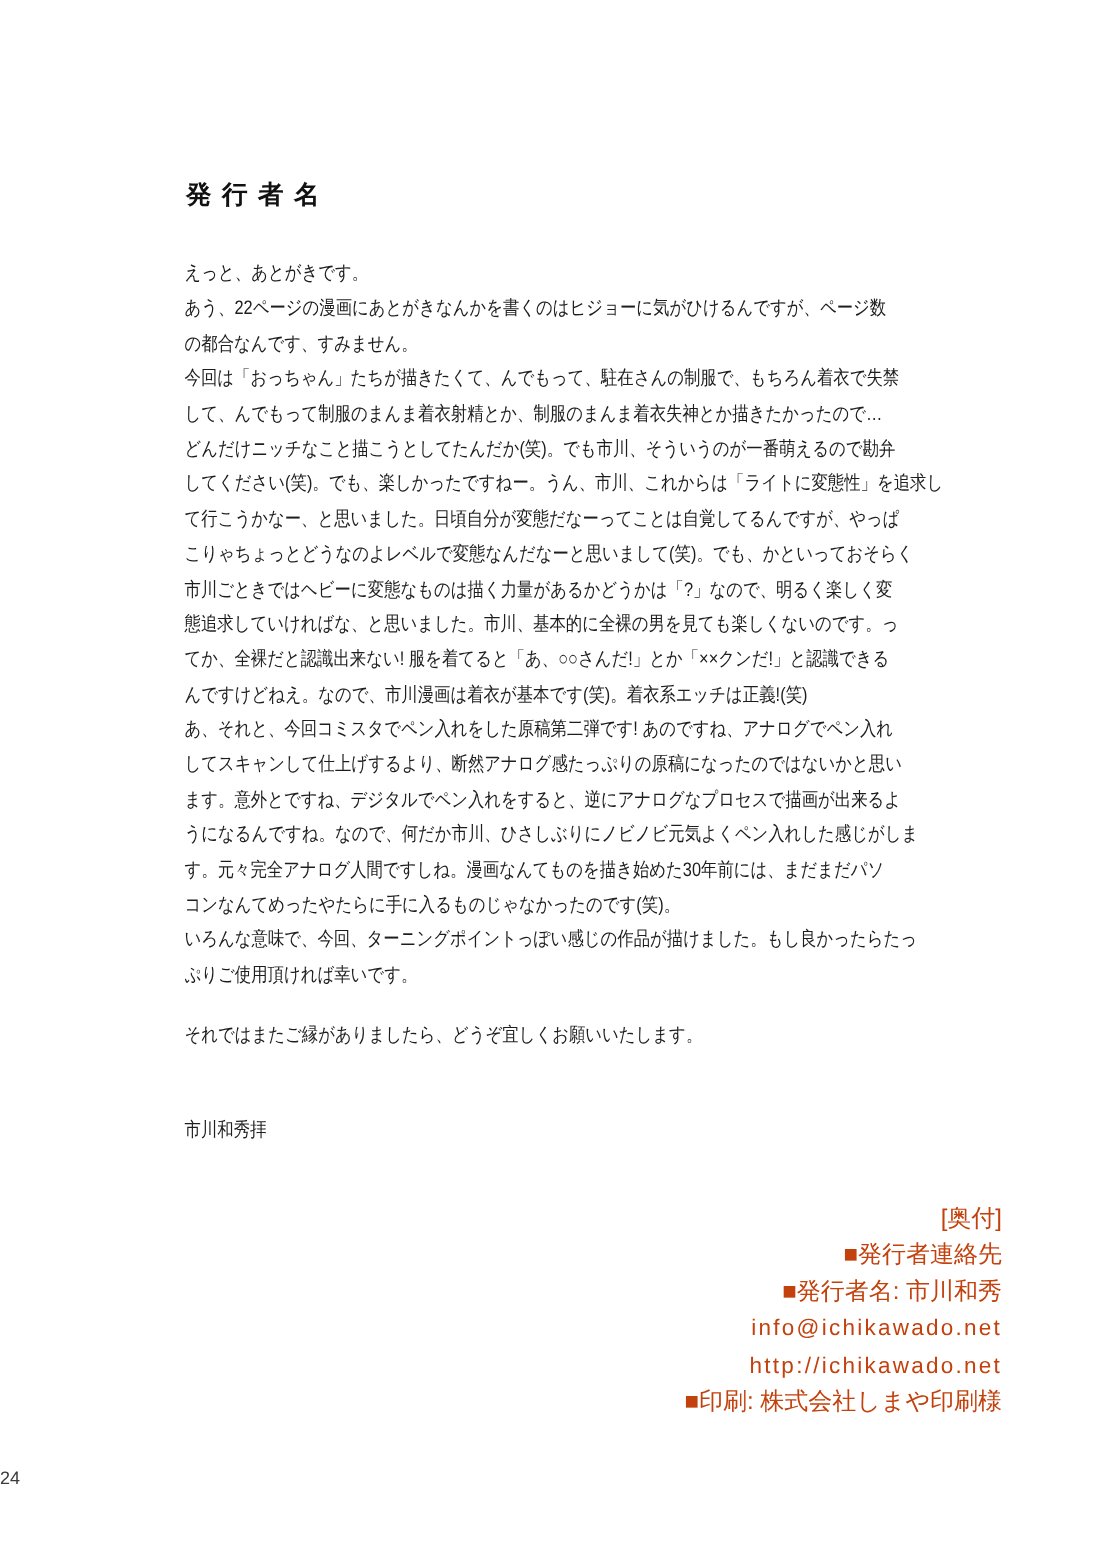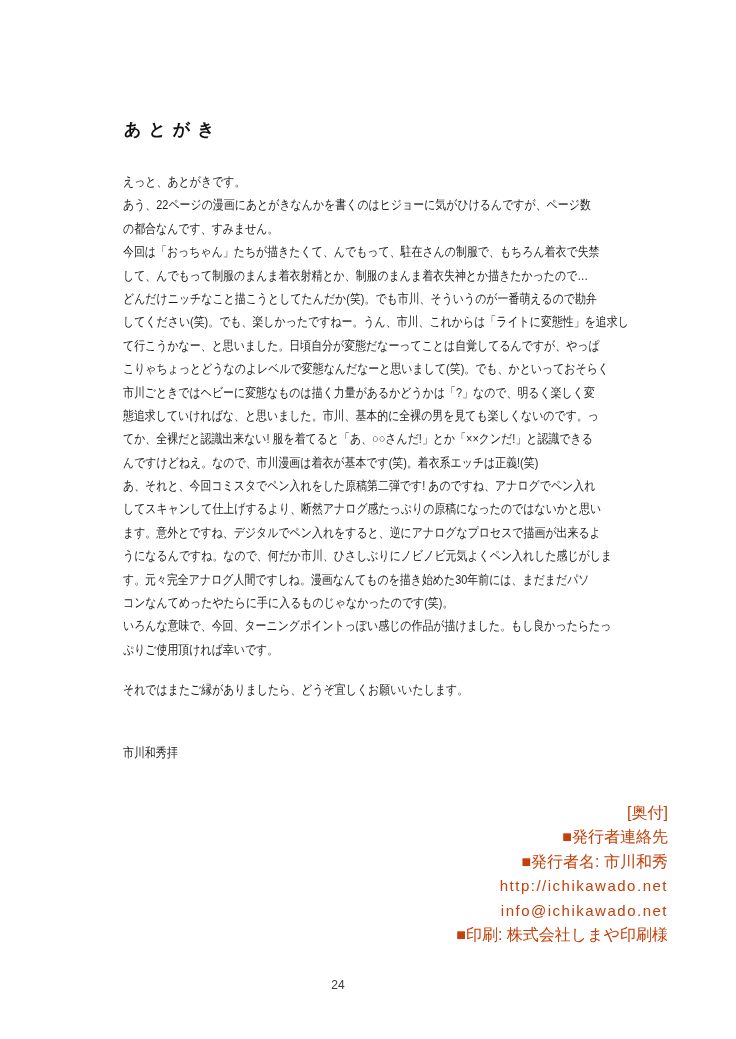--- a/index.html
+++ b/index.html
@@ -63,31 +63,30 @@
   }
   .colophon-line.latin {
     letter-spacing: 1.5px;
     font-size: 15px;
   }
   .page-number {
     position: absolute;
     left: 0;
     top: 978px;
     width: 676px;
-    text-align: center;
     font-size: 12px;
     color: #3c3c3c;
   }
 </style>
 </head>
 <body>
 
 <div class="page">
 
-  <h1 class="title">あとがき</h1>
+  <h1 class="title">発行者名</h1>
 
   <div class="afterword">
     <div>
         <div class="afterword-line">えっと、あとがきです。</div>
         <div class="afterword-line">あう、22ページの漫画にあとがきなんかを書くのはヒジョーに気がひけるんですが、ページ数</div>
         <div class="afterword-line">の都合なんです、すみません。</div>
         <div class="afterword-line">今回は「おっちゃん」たちが描きたくて、んでもって、駐在さんの制服で、もちろん着衣で失禁</div>
         <div class="afterword-line">して、んでもって制服のまんま着衣射精とか、制服のまんま着衣失神とか描きたかったので…</div>
         <div class="afterword-line">どんだけニッチなこと描こうとしてたんだか(笑)。でも市川、そういうのが一番萌えるので勘弁</div>
         <div class="afterword-line">してください(笑)。でも、楽しかったですねー。うん、市川、これからは「ライトに変態性」を追求し</div>
@@ -107,20 +106,20 @@
         <div class="afterword-line">ぷりご使用頂ければ幸いです。</div>
       </div>
     <div class="afterword-line closing">それではまたご縁がありましたら、どうぞ宜しくお願いいたします。</div>
     <div class="afterword-line signature">市川和秀拝</div>
   </div>
 
   <div class="colophon">
     <div class="colophon-line">[奥付]</div>
     <div class="colophon-line">■発行者連絡先</div>
     <div class="colophon-line">■発行者名: 市川和秀</div>
+    <div class="colophon-line latin">info@ichikawado.net</div>
     <div class="colophon-line latin">http://ichikawado.net</div>
-    <div class="colophon-line latin">info@ichikawado.net</div>
     <div class="colophon-line">■印刷: 株式会社しまや印刷様</div>
   </div>
 
   <div class="page-number">24</div>
 
 </div>
 
 </body></html>

